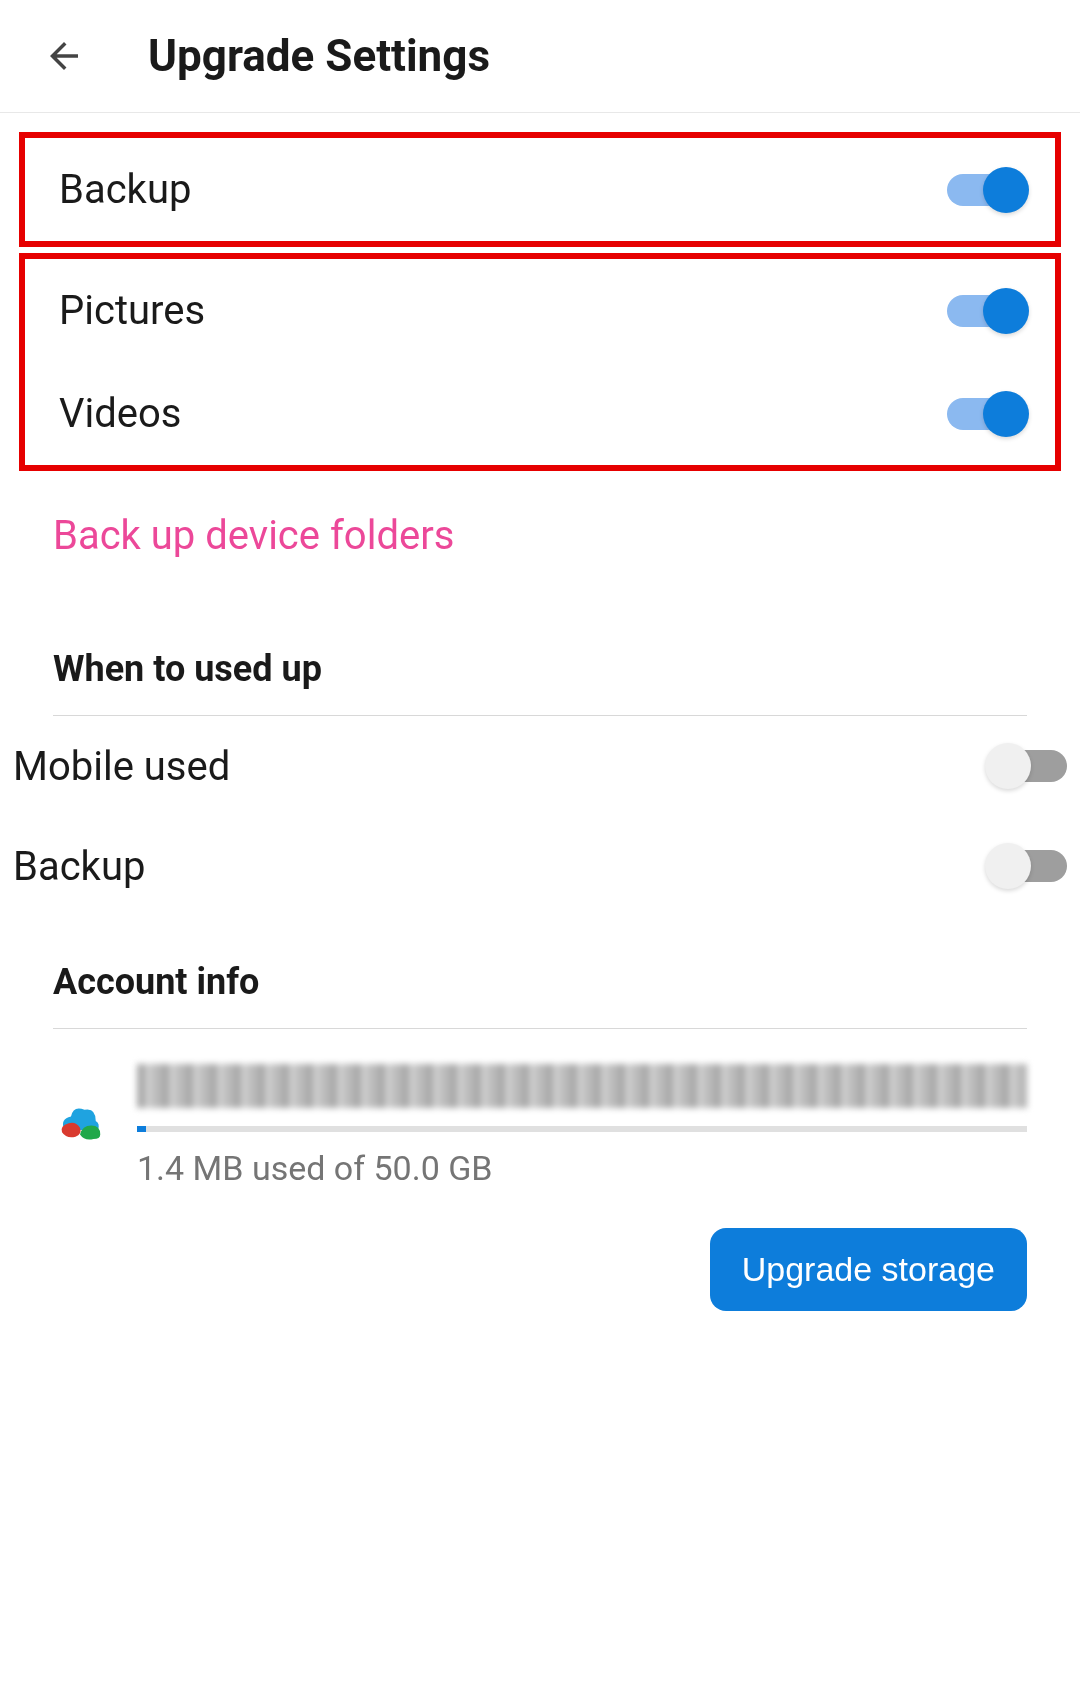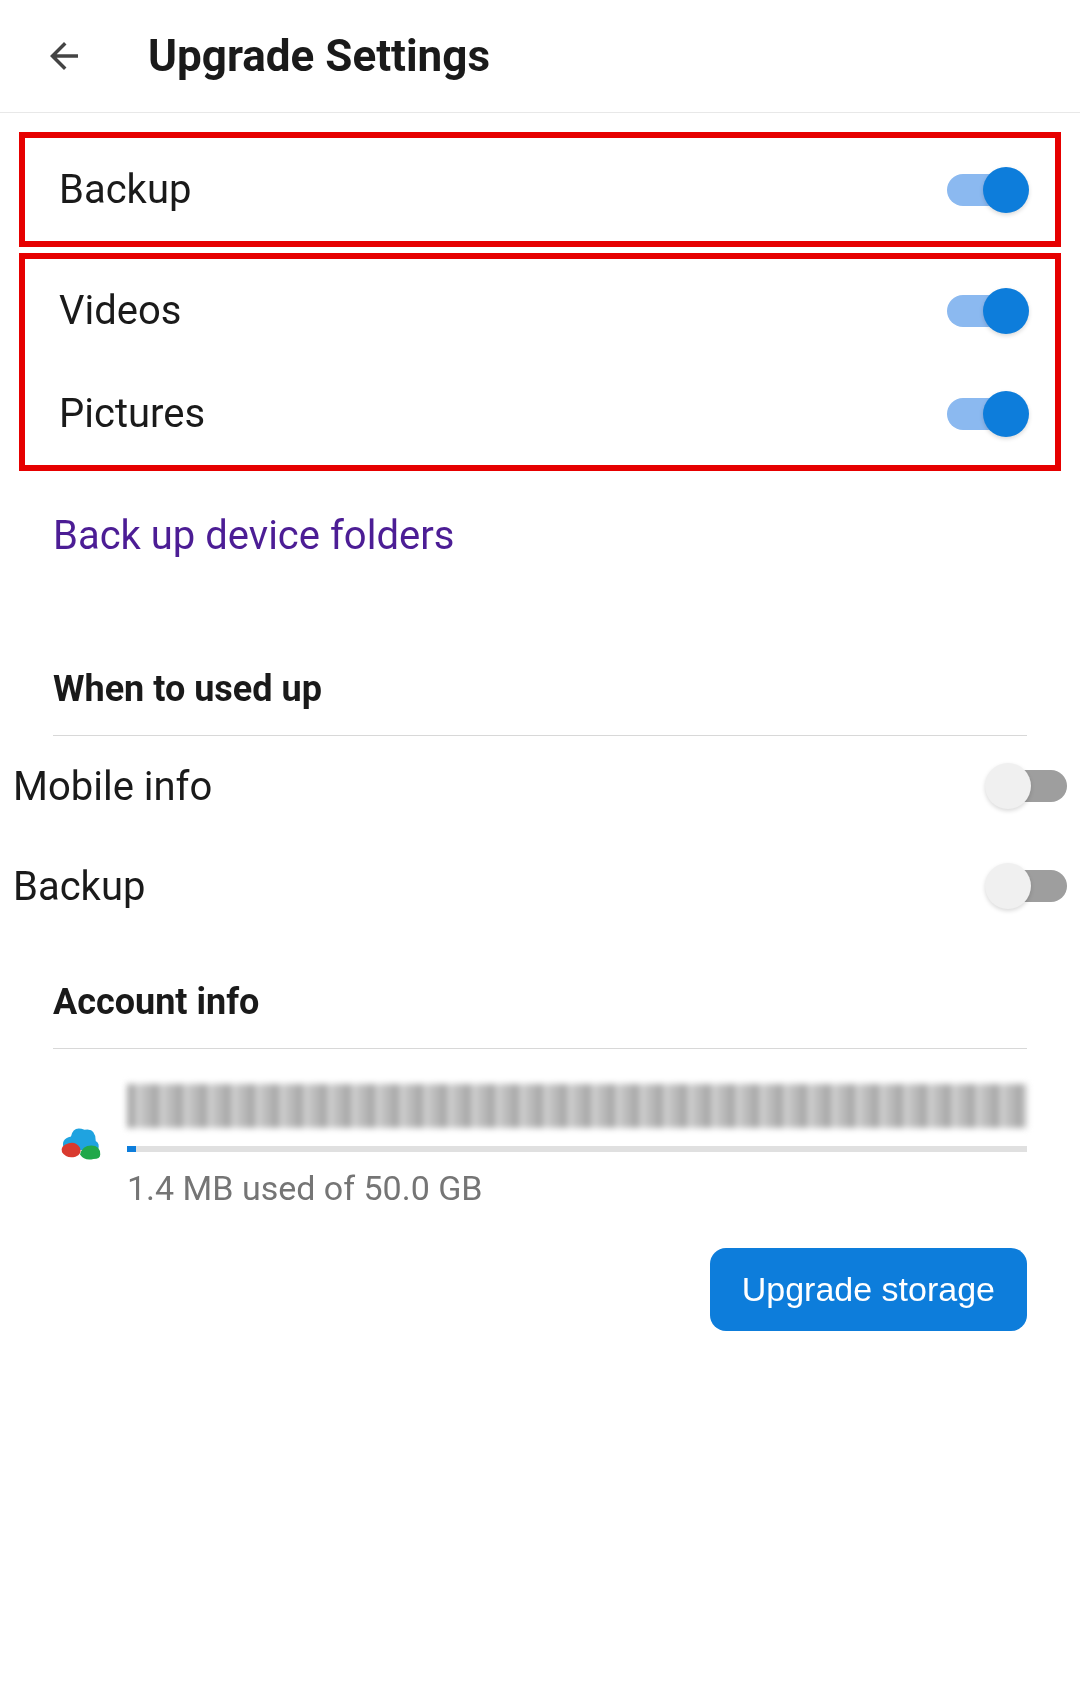--- a/index.html
+++ b/index.html
@@ -94,42 +94,42 @@
       margin: 6px 6px;
     }
     .highlight-box .row {
       padding: 28px 34px;
     }
     .folders-row {
       padding: 35px 40px 40px 40px;
     }
     .folders-title {
       font-size: 40px;
-      color: #4c1d95;
-      margin-bottom: 24px;
+      color: #ec4899;
+      margin-bottom: 4px;
     }
     .folders-subtitle {
       font-size: 34px;
       color: #757575;
     }
     .section-header {
       font-size: 36px;
       font-weight: 700;
       color: #1a1a1a;
       padding: 45px 40px 25px 40px;
     }
     .section-divider {
       height: 1px;
       background: #d8d8d8;
       margin: 0 40px;
     }
     .account-section {
       padding: 35px 40px 20px 40px;
       display: flex;
-      gap: 20px;
+      gap: 30px;
       align-items: flex-start;
     }
     .account-icon {
       width: 54px;
       height: 54px;
       margin-top: 30px;
     }
     .account-details {
       flex: 1;
     }
@@ -197,44 +197,44 @@
       <div class="row-label">Backup</div>
       <div class="toggle on">
         <div class="toggle-track"></div>
         <div class="toggle-thumb"></div>
       </div>
     </div>
   </div>
 
   <div class="highlight-box">
     <div class="row">
+      <div class="row-label">Pictures</div>
+      <div class="toggle on">
+        <div class="toggle-track"></div>
+        <div class="toggle-thumb"></div>
+      </div>
+    </div>
+    <div class="row">
       <div class="row-label">Videos</div>
       <div class="toggle on">
         <div class="toggle-track"></div>
         <div class="toggle-thumb"></div>
       </div>
     </div>
-    <div class="row">
-      <div class="row-label">Pictures</div>
-      <div class="toggle on">
-        <div class="toggle-track"></div>
-        <div class="toggle-thumb"></div>
-      </div>
-    </div>
   </div>
 
   <div class="folders-row">
     <div class="folders-title">Back up device folders</div>
   </div>
 
   <div class="section-header">When to used up</div>
   <div class="section-divider"></div>
 
   <div class="row row-wrap">
-    <div class="row-label">Mobile info</div>
+    <div class="row-label">Mobile used</div>
     <div class="toggle off">
       <div class="toggle-track"></div>
       <div class="toggle-thumb"></div>
     </div>
   </div>
 
   <div class="row row-wrap">
     <div class="row-label">Backup</div>
     <div class="toggle off">
       <div class="toggle-track"></div>

